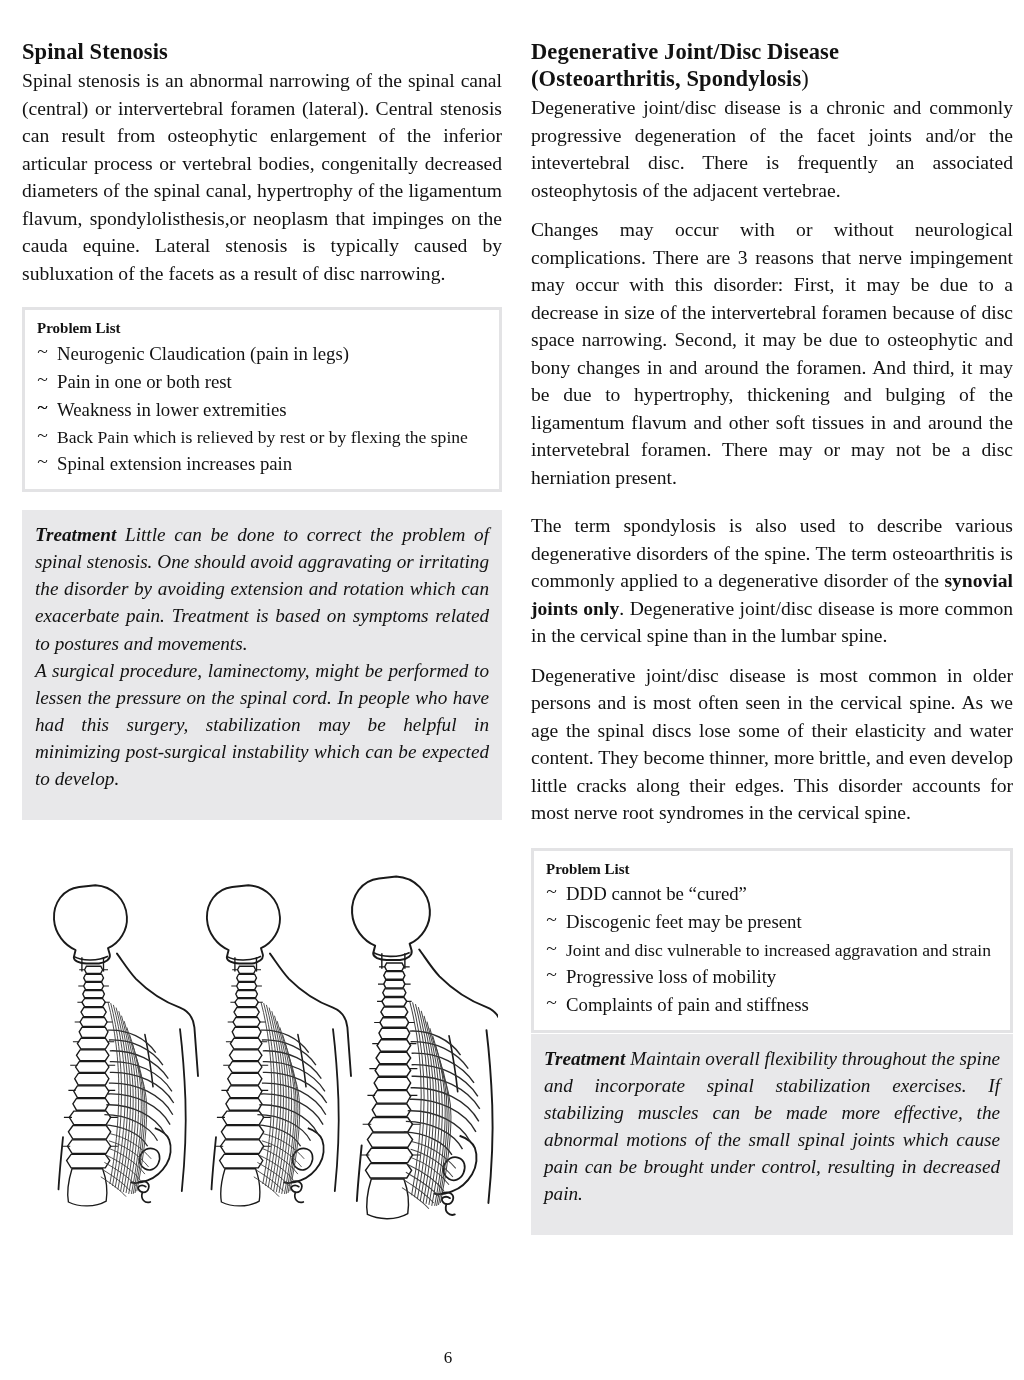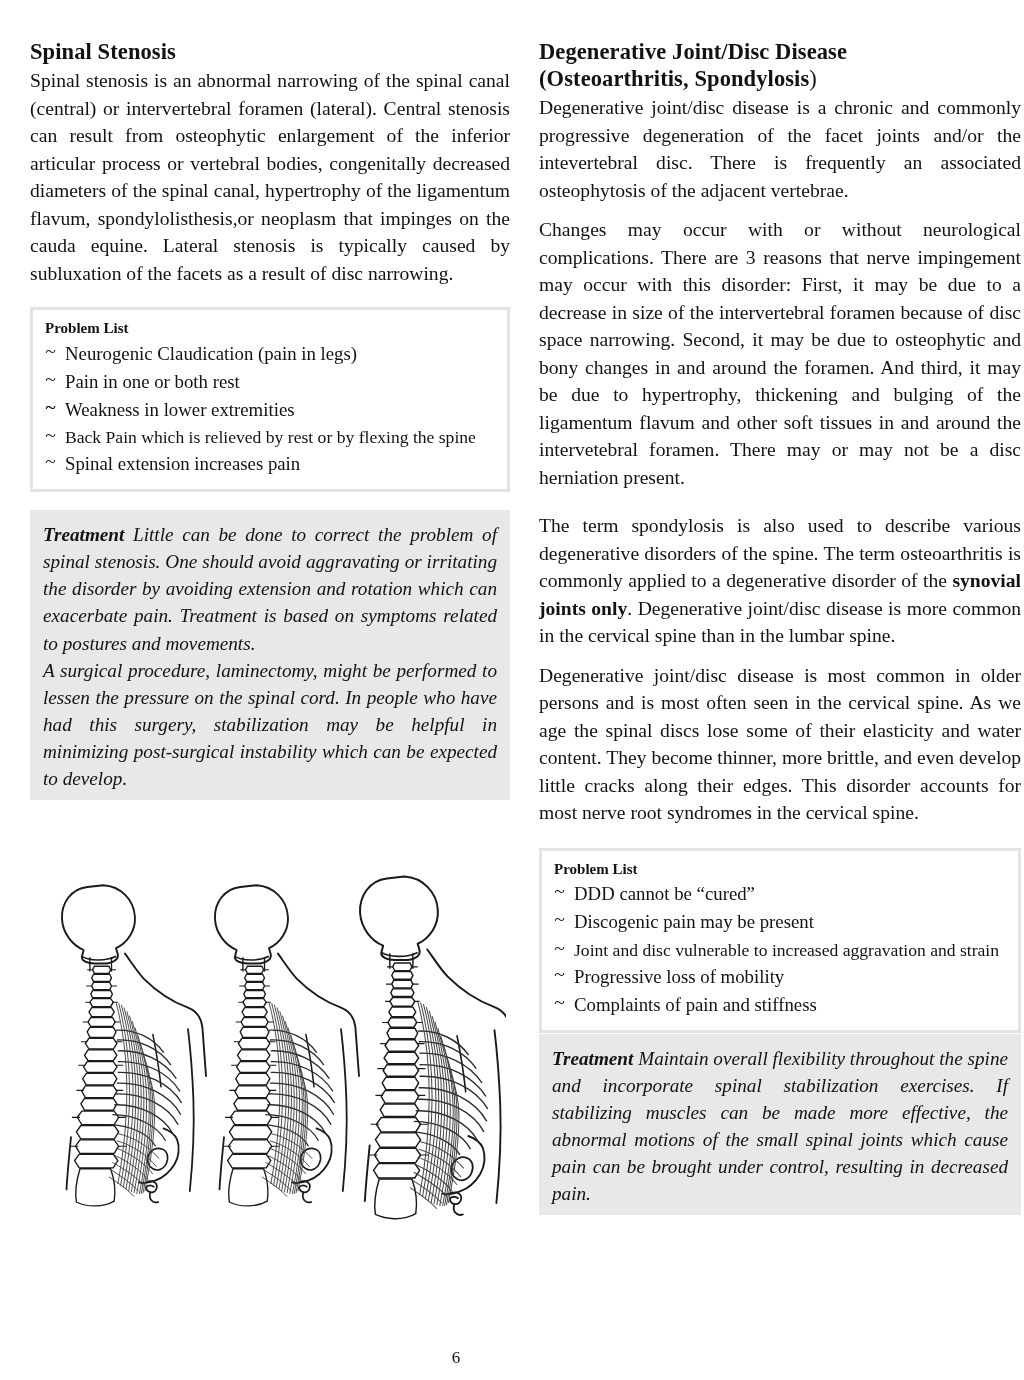--- a/index.html
+++ b/index.html
@@ -11,21 +11,21 @@
     width: 1024px;
     height: 1380px;
     position: relative;
     font-family: "Liberation Serif", "DejaVu Serif", serif;
     color: #121212;
     overflow: hidden;
   }
 
   .page {
     position: absolute;
-    left: 12px; top: 0;
+    left: 4px; top: 0;
     width: 888px;
     height: 1380px;
   }
 
   
   .col {
     position: absolute;
     top: 38px;
   }
   .col-left  { left: 18px;  width: 480px; }
@@ -84,21 +84,21 @@
     top: -1px;
     font-size: 17px;
     transform: scaleX(1.15);
   }
   .bullet-list li.tight { font-size: 17.6px; }
 
   
   .treatment-box {
     box-sizing: border-box;
     background: #e8e8ea;
-    padding: 11px 13px 8px 13px;
+    padding: 11px 13px 28px 13px;
     font-style: italic;
     font-size: 19.2px;
     line-height: 1.41;
     text-align: justify;
   }
   .treatment-box .tx-label {
     font-weight: bold;
     font-style: italic;
   }
   .treatment-box p { margin: 0; }
@@ -301,21 +301,21 @@
 
     <div class="problem-box" style="margin-top:21px;">
       <div class="box-heading">Problem List</div>
       <ul class="bullet-list">
         <li>
           <span class="bullet">~</span>
           <span>DDD cannot be “cured”</span>
         </li>
         <li>
           <span class="bullet">~</span>
-          <span>Discogenic pain may be present</span>
+          <span>Discogenic feet may be present</span>
         </li>
         <li class="tight">
           <span class="bullet">~</span>
           <span>Joint and disc vulnerable to increased aggravation and strain</span>
         </li>
         <li>
           <span class="bullet">~</span>
           <span>Progressive loss of mobility</span>
         </li>
         <li>

